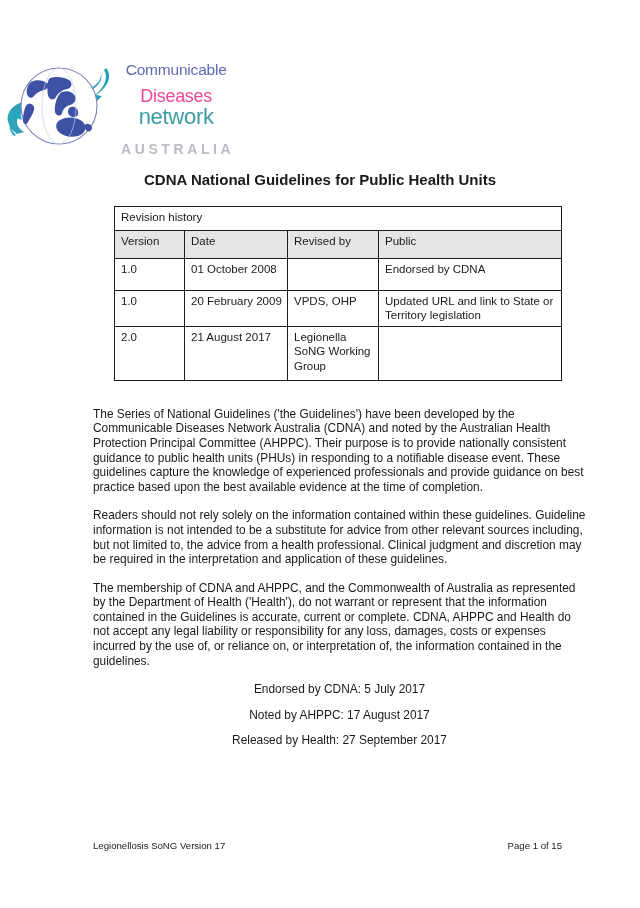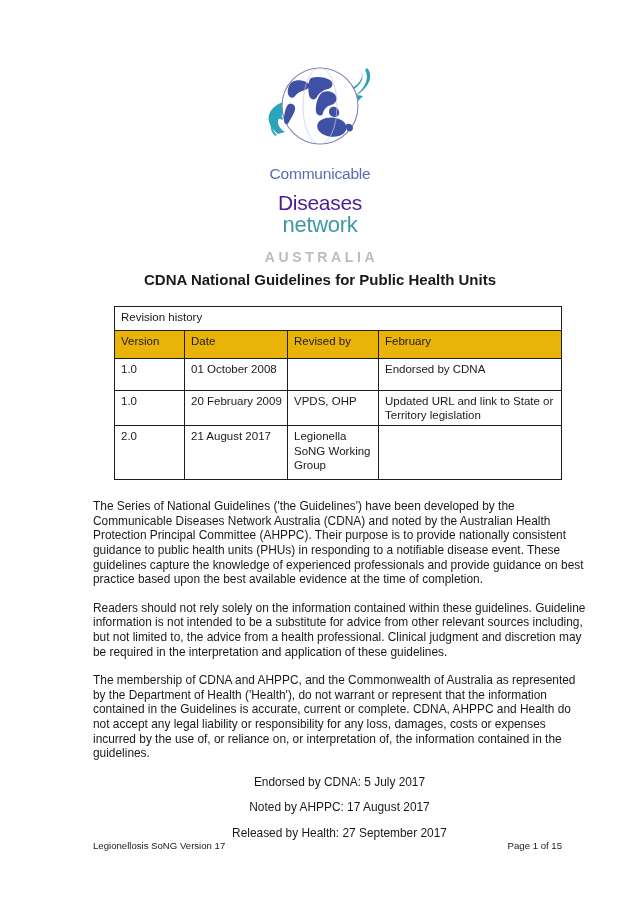--- a/index.html
+++ b/index.html
@@ -21,43 +21,43 @@
     height: 908px;
     background: #ffffff;
     position: relative;
     box-sizing: border-box;
   }
 
   
   .logo-block {
     padding-top: 52px;
     display: flex;
-    flex-direction: column;
+    flex-direction: row;
     align-items: center;
   }
   .logo-globe {
     width: 118px;
     height: 112px;
     display: block;
   }
   .logo-word {
     margin-top: 2px;
     text-align: center;
     line-height: 1.0;
   }
   .lw-communicable {
     font-size: 15.5px;
     color: #5c6bb0;
     letter-spacing: -0.2px;
     font-weight: 400;
     display: block;
   }
   .lw-diseases {
-    font-size: 21px;
-    color: #4c1d95;
+    font-size: 18px;
+    color: #ec4899;
     letter-spacing: -0.3px;
     font-weight: 400;
     display: block;
     margin-top: 10px;
   }
   .lw-network {
     font-size: 22px;
     color: #3d9aa0;
     letter-spacing: -0.3px;
     font-weight: 400;
@@ -108,35 +108,35 @@
     vertical-align: top;
     text-align: left;
     font-weight: normal;
     line-height: 1.25;
     color: #1a1a1a;
   }
   .rev-title-cell {
     height: 17px;
   }
   tr.rev-head td {
-    background: #eab308;
+    background: #e5e5e5;
     height: 21px;
   }
   .col-version { width: 70px; }
   .col-date    { width: 103px; }
   .col-by      { width: 91px; }
   .col-changes { width: 183px; }
   .r-h28 td { height: 25px; }
   .r-h34 td { height: 28px; }
   .r-h48 td { height: 47px; }
 
   
   .body-area {
     padding: 0 54px 0 93px;
-    margin-top: 19px;
+    margin-top: 26px;
   }
   .para {
     font-size: 11.9px;
     line-height: 14.6px;
     color: #1a1a1a;
     margin: 0 0 14px 0;
     text-align: left;
   }
   .endorse {
     font-size: 11.9px;
@@ -215,21 +215,21 @@
           <col class="col-changes">
       </colgroup>
       <tbody>
         <tr>
           <td class="rev-title-cell" colspan="4">Revision history</td>
         </tr>
         <tr class="rev-head">
           <td>Version</td>
           <td>Date</td>
           <td>Revised by</td>
-          <td>February</td>
+          <td>Public</td>
         </tr>
         <tr class="r-h28">
           <td>1.0</td>
           <td>01 October 2008</td>
           <td></td>
           <td>Endorsed by CDNA</td>
         </tr>
         <tr class="r-h34">
           <td>1.0</td>
           <td>20 February 2009</td>

